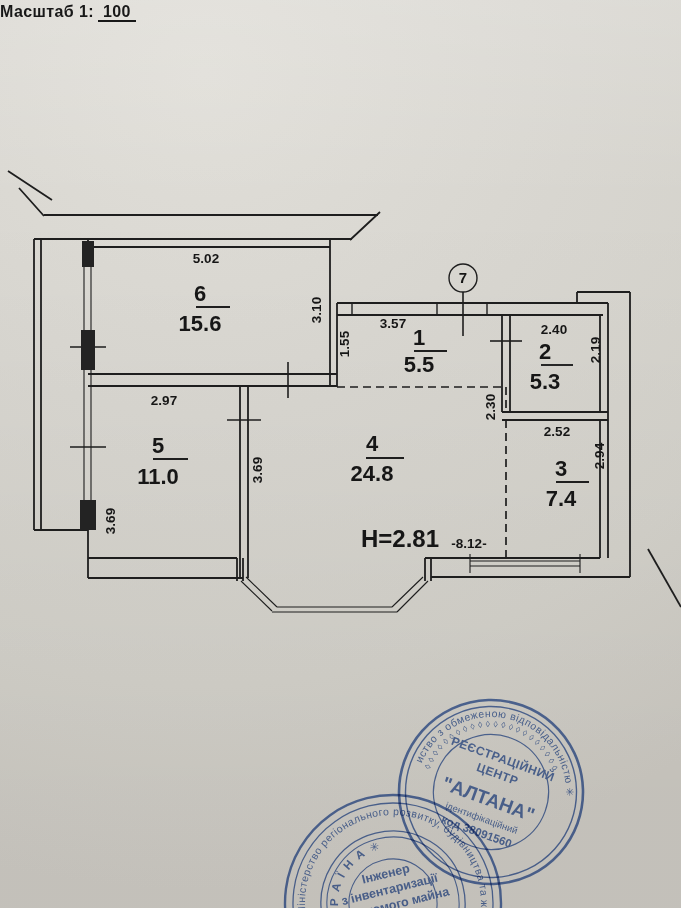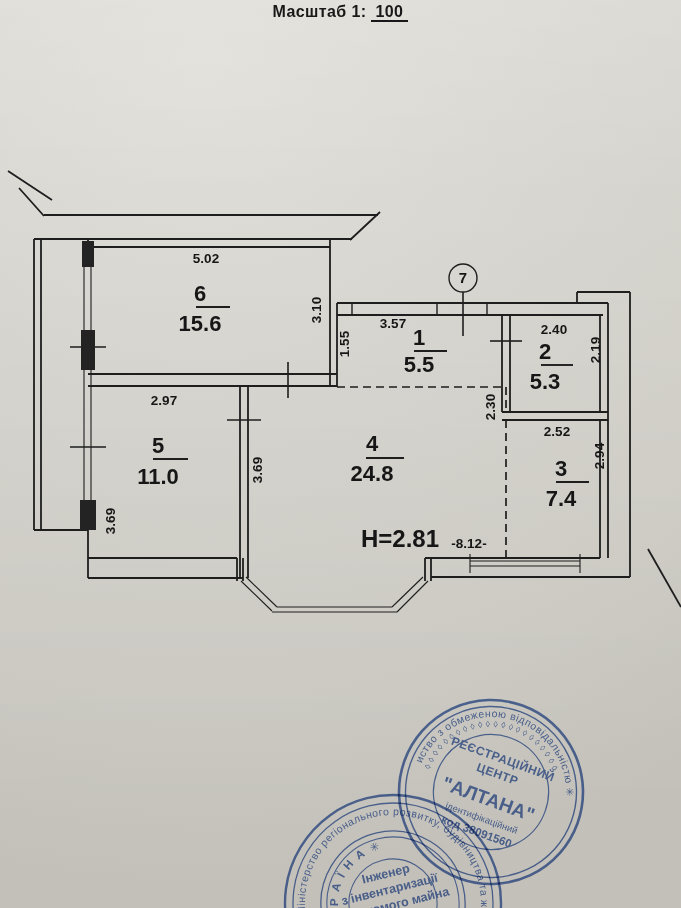--- a/index.html
+++ b/index.html
@@ -10,21 +10,21 @@
   html,body{margin:0;padding:0;background:#b9b7b1;}
   .page{
     position:relative;width:681px;height:908px;overflow:hidden;
     background:
       radial-gradient(130% 90% at 30% 8%, #e0ded8 0%, var(--paper) 42%, #d3d1ca 75%, #ccc9c2 100%);
     font-family:"Liberation Sans","DejaVu Sans",sans-serif;
   }
   .sheen{position:absolute;inset:0;pointer-events:none;
     background:linear-gradient(180deg, rgba(255,255,255,.16) 0%, rgba(255,255,255,0) 22%, rgba(0,0,0,.045) 88%);}
   .title{
-    position:absolute;top:3px;left:0;right:0;text-align:center;
+    position:absolute;top:3px;left:0;right:0;
     font-weight:700;font-size:16px;color:#181818;letter-spacing:.4px;
   }
   .scale-val{border-bottom:2px solid #181818;padding:0 5px 0px;margin-left:4px;}
   svg{position:absolute;left:0;top:0;}
   .w{stroke:var(--ink);stroke-width:1.8;fill:none;stroke-linecap:butt;}
   .thin{stroke-width:1.4;}
   .win{stroke:var(--ink);stroke-width:1.1;fill:none;}
   .dash{stroke:var(--ink);stroke-width:1.7;fill:none;stroke-dasharray:8 5;}
   .tick{stroke:var(--ink);stroke-width:1.6;fill:none;}
   .bar{stroke:var(--ink);stroke-width:1.9;fill:none;}

